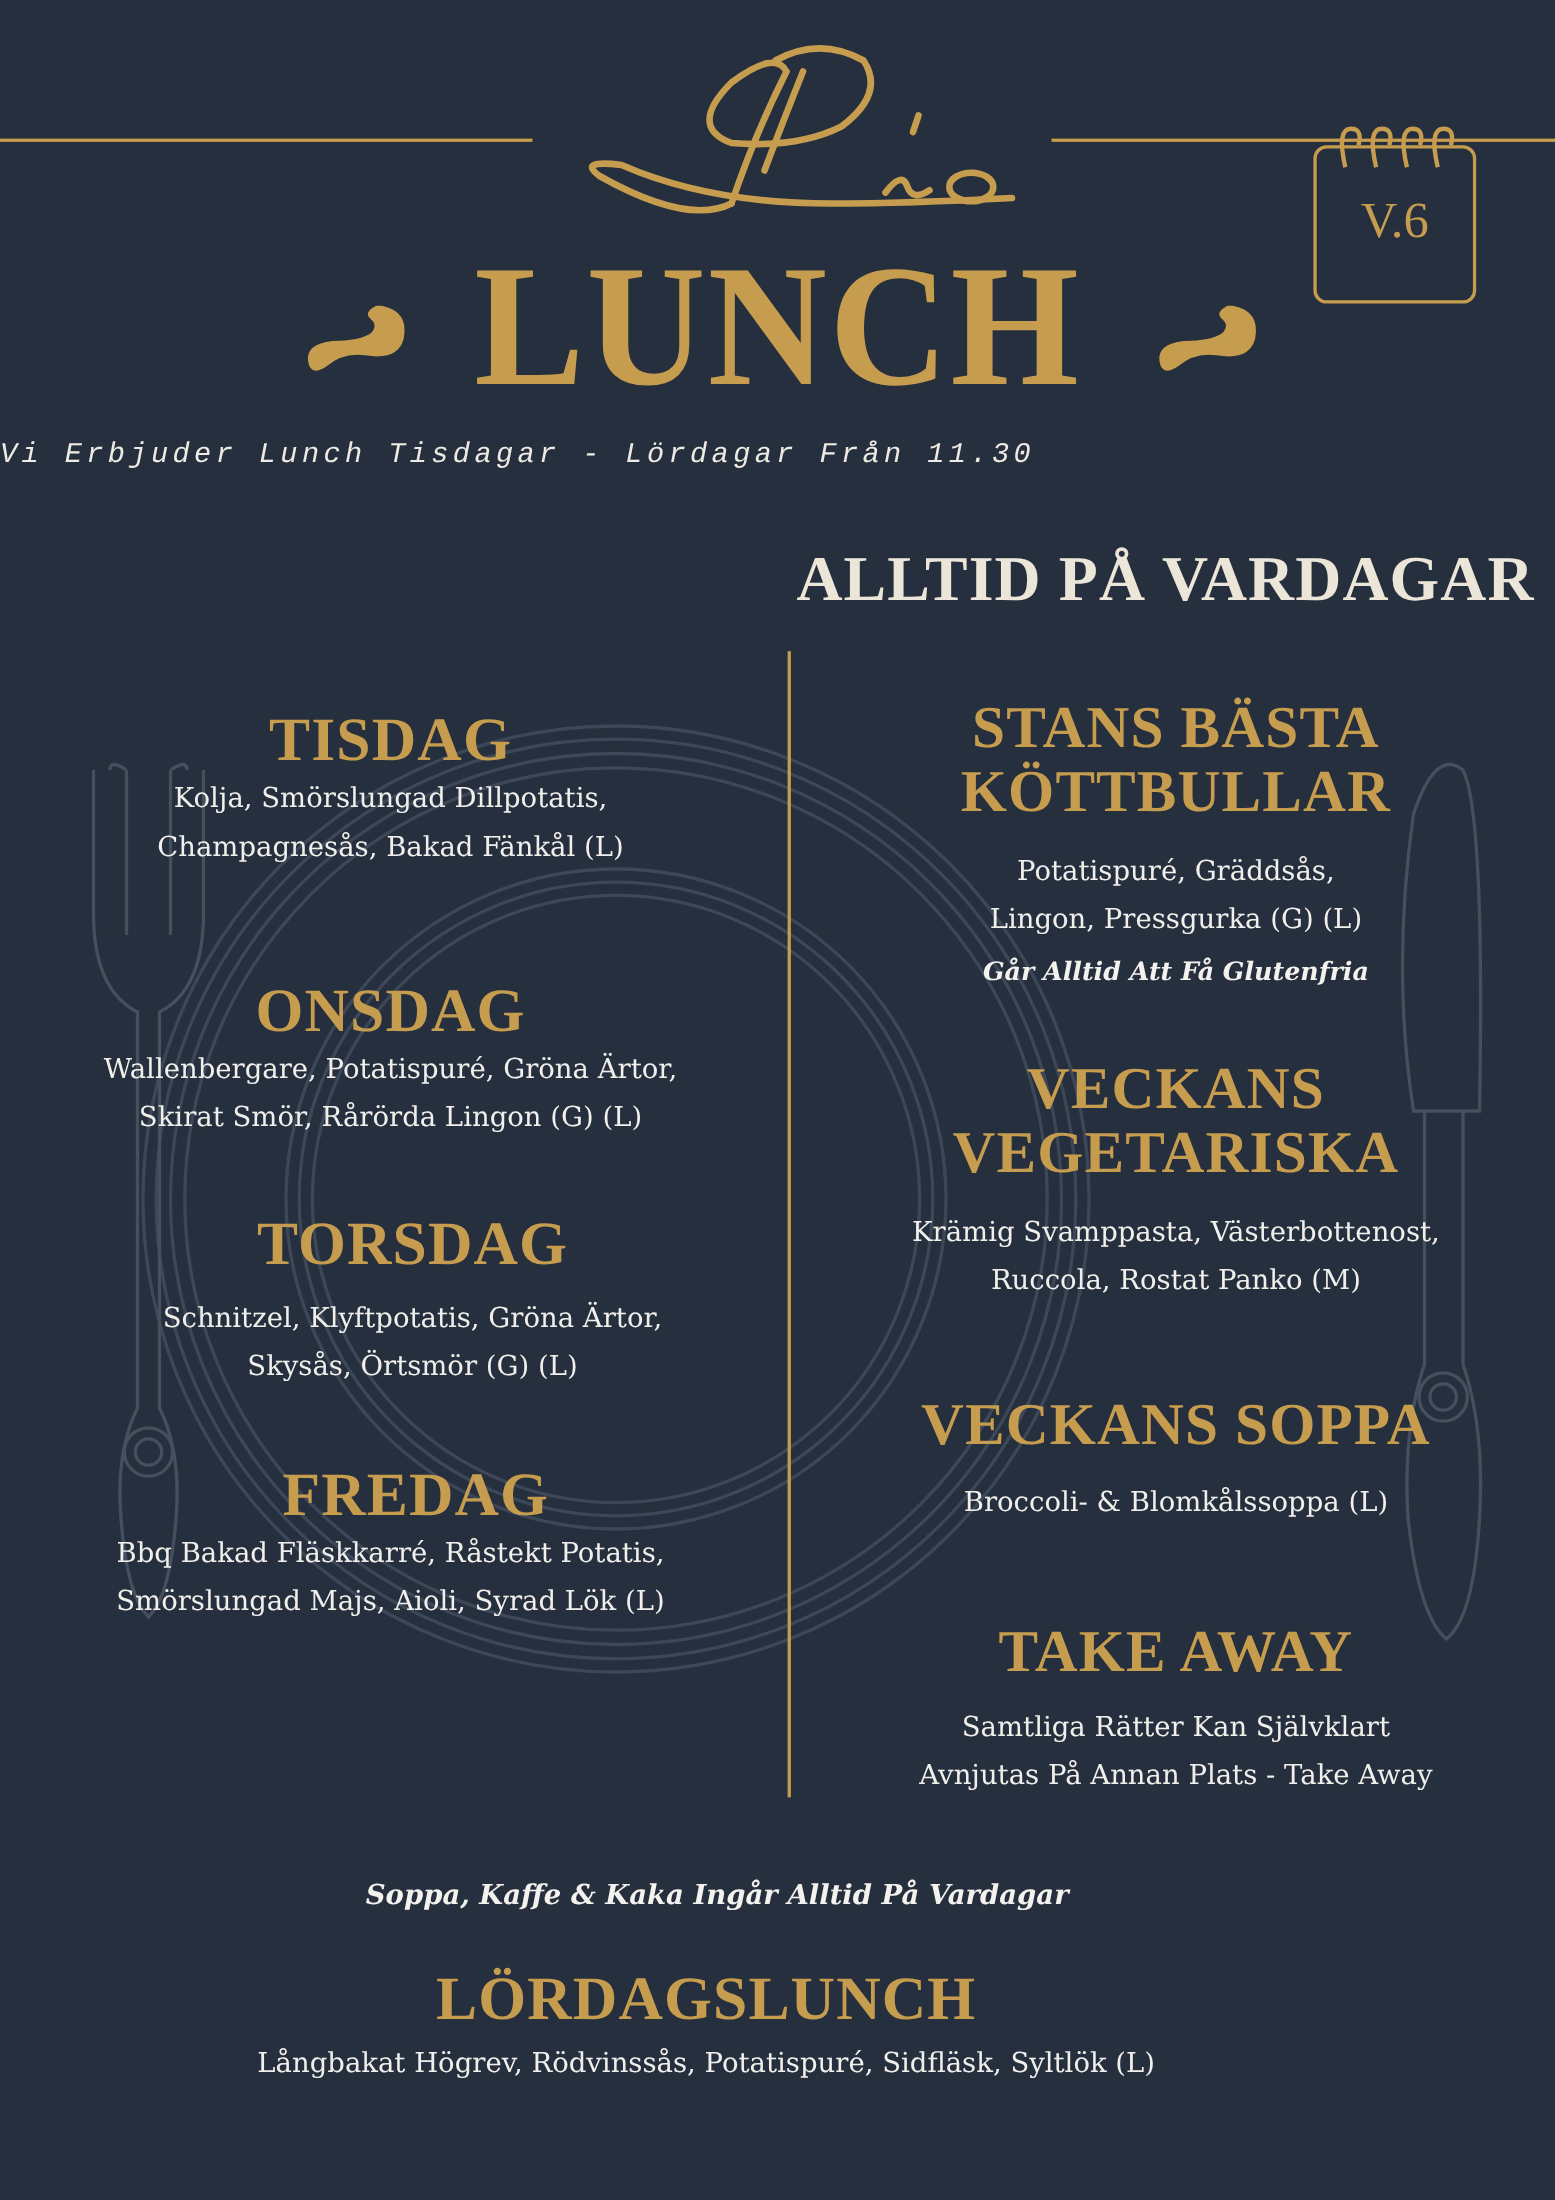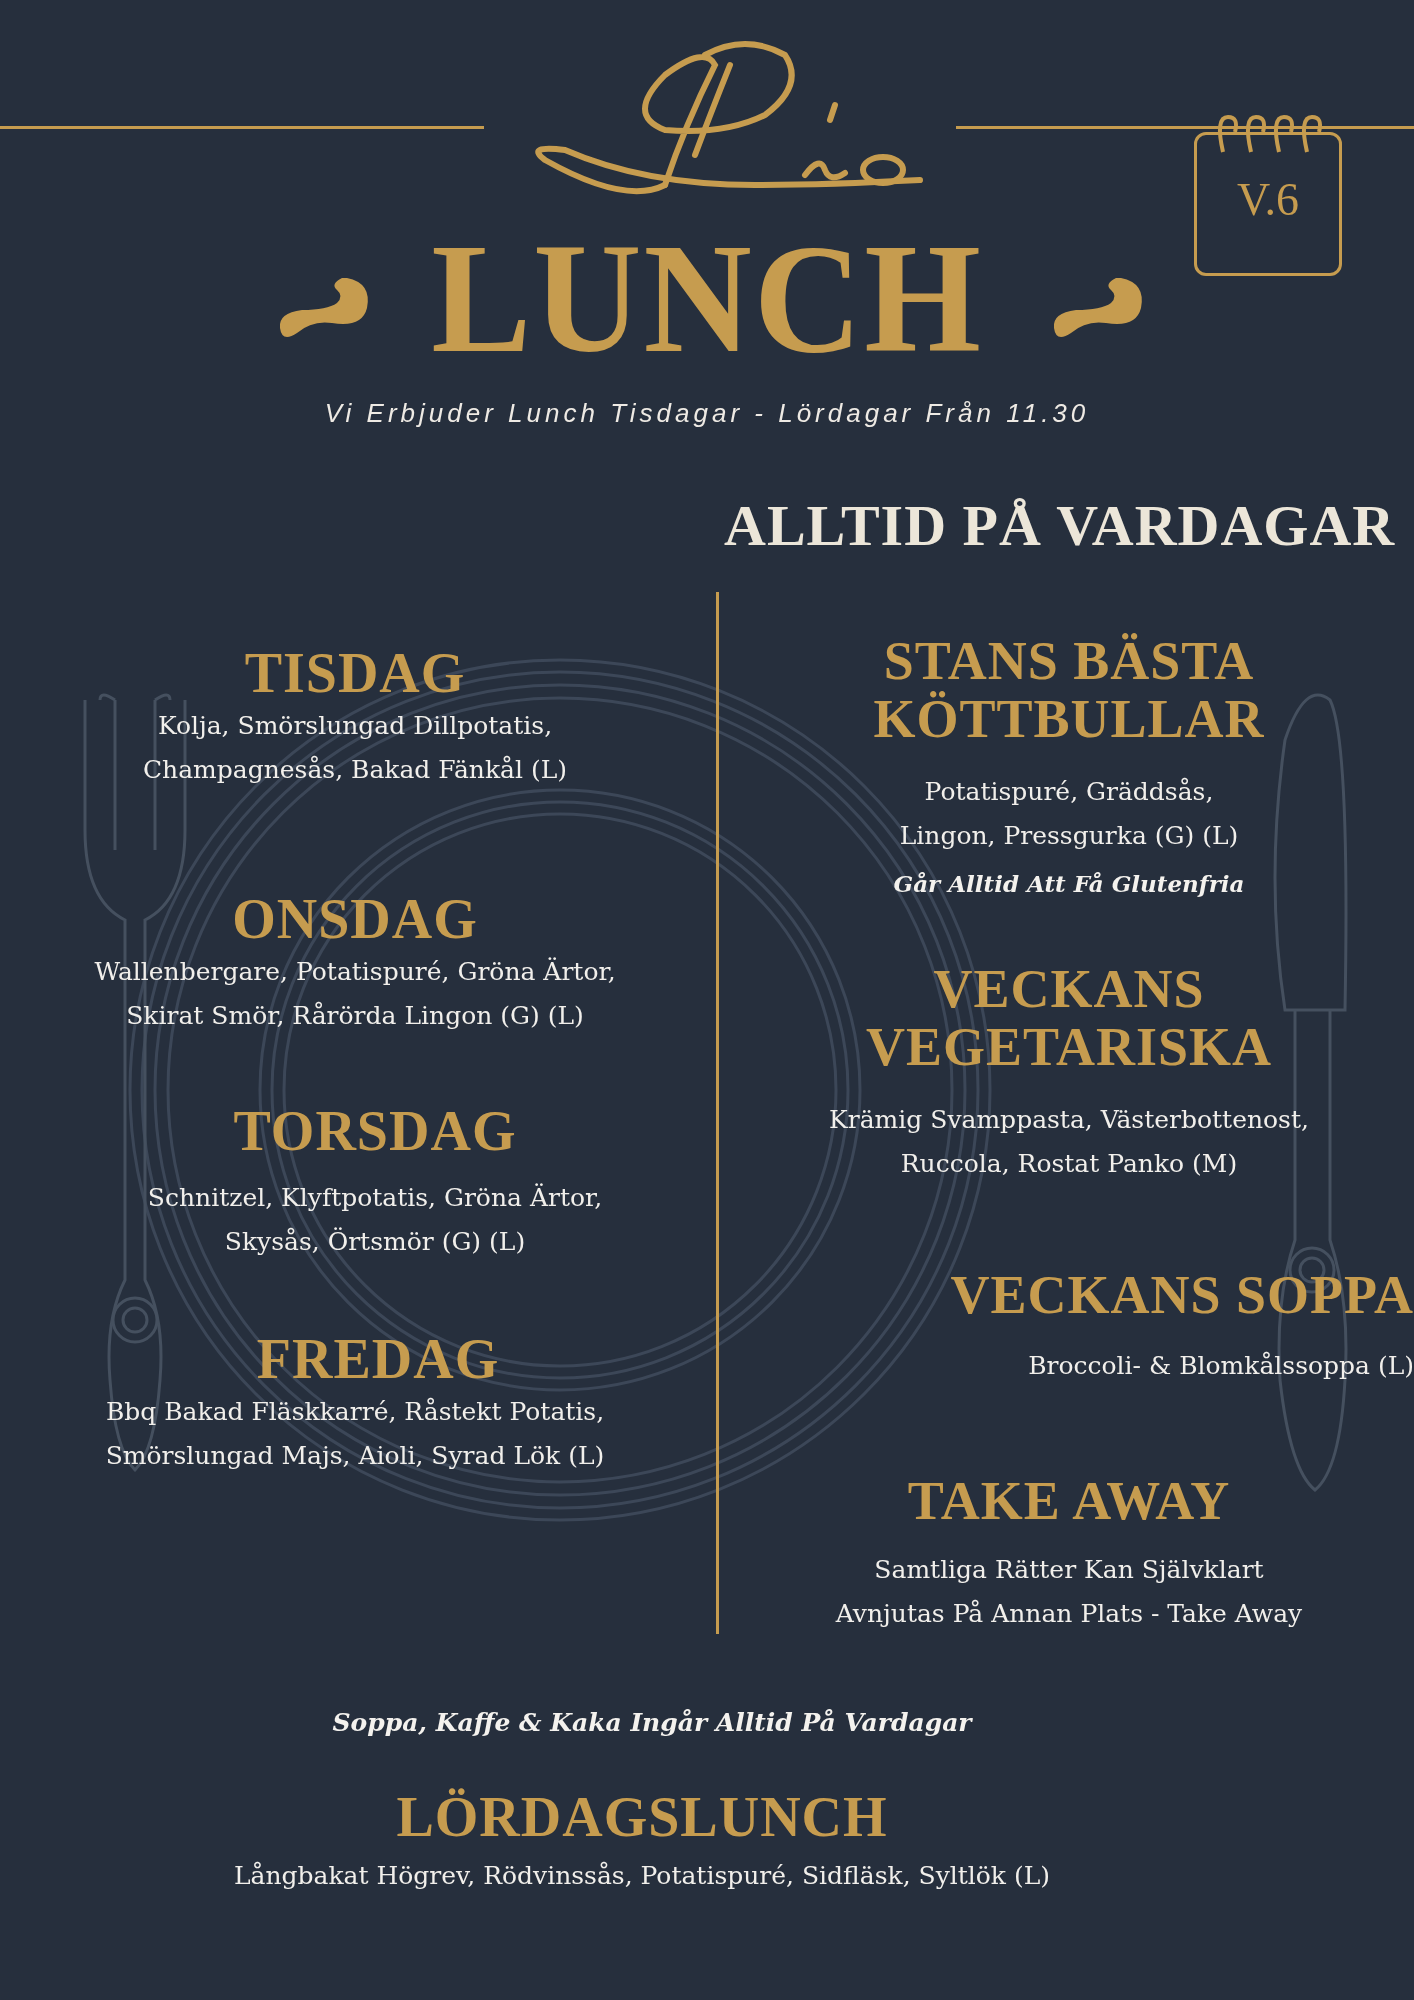--- a/index.html
+++ b/index.html
@@ -18,22 +18,22 @@
   .cal { position: absolute; left: 1194px; top: 132px; width: 148px; height: 144px;
          border: 3px solid #c69c4f; border-radius: 12px; box-sizing: border-box; }
   .cal-rings { position: absolute; left: 1213px; top: 112px; width: 120px; height: 45px; }
   .cal-label { position: absolute; left: 0; right: 0; top: 38px; text-align: center;
                font-family: "Liberation Serif", serif; font-size: 46px; color: #c69c4f; }
   .lunch-title { position: absolute; left: 0; width: 1414px; top: 222px; text-align: center;
                  font-family: "Liberation Serif", serif; font-weight: bold;
                  font-size: 150px; line-height: 150px; color: #c69c4f;
                  letter-spacing: 2px; transform: scaleY(1.05); }
   .flourish { position: absolute; width: 100px; height: 80px; top: 268px; }
-  .subtitle { position: absolute; left: 0; width: 1414px; top: 398px; text-align: center;
-              font-family: Liberation Sans, sans-serif; font-style: italic; font-size: 26px;
+  .subtitle { position: absolute; left: 0; width: 1414px; top: 398px; text-align: left;
+              font-family: Liberation Mono, monospace; font-style: italic; font-size: 26px;
               letter-spacing: 4px; color: #eeeae4; }
 
   
   .deco { position: absolute; pointer-events: none; }
   .divider { position: absolute; left: 716px; top: 592px; width: 3px; height: 1042px; background: #c69c4f; }
 
   
   .sec { position: absolute; text-align: center; }
   .h-gold { font-family: "Liberation Serif", serif; font-weight: bold; color: #c69c4f;
             letter-spacing: 1px; margin: 0; }
@@ -153,21 +153,21 @@
 <div class="sec" style="left:724px;top:960px;width:690px;">
   <h2 class="h-gold" style="font-size:54px;line-height:58px;">
     <span>VECKANS</span><br>
     <span>VEGETARISKA</span>
   </h2>
   <div style="height:22px"></div>
   <p class="body-txt">Krämig Svamppasta, Västerbottenost,</p>
   <p class="body-txt">Ruccola, Rostat Panko (M)</p>
 </div>
 
-<div class="sec" style="left:724px;top:1264px;width:690px;text-align:right;">
+<div class="sec" style="left:724px;top:1264px;width:690px;">
   <h2 class="h-gold" style="font-size:54px;line-height:62px;">VECKANS SOPPA</h2>
   <div style="height:18px"></div>
   <p class="body-txt">Broccoli- &amp; Blomkålssoppa (L)</p>
 </div>
 
 <div class="sec" style="left:724px;top:1470px;width:690px;">
   <h2 class="h-gold" style="font-size:54px;line-height:62px;">TAKE AWAY</h2>
   <div style="height:16px"></div>
   <p class="body-txt">Samtliga Rätter Kan Självklart</p>
   <p class="body-txt">Avnjutas På Annan Plats - Take Away</p>

